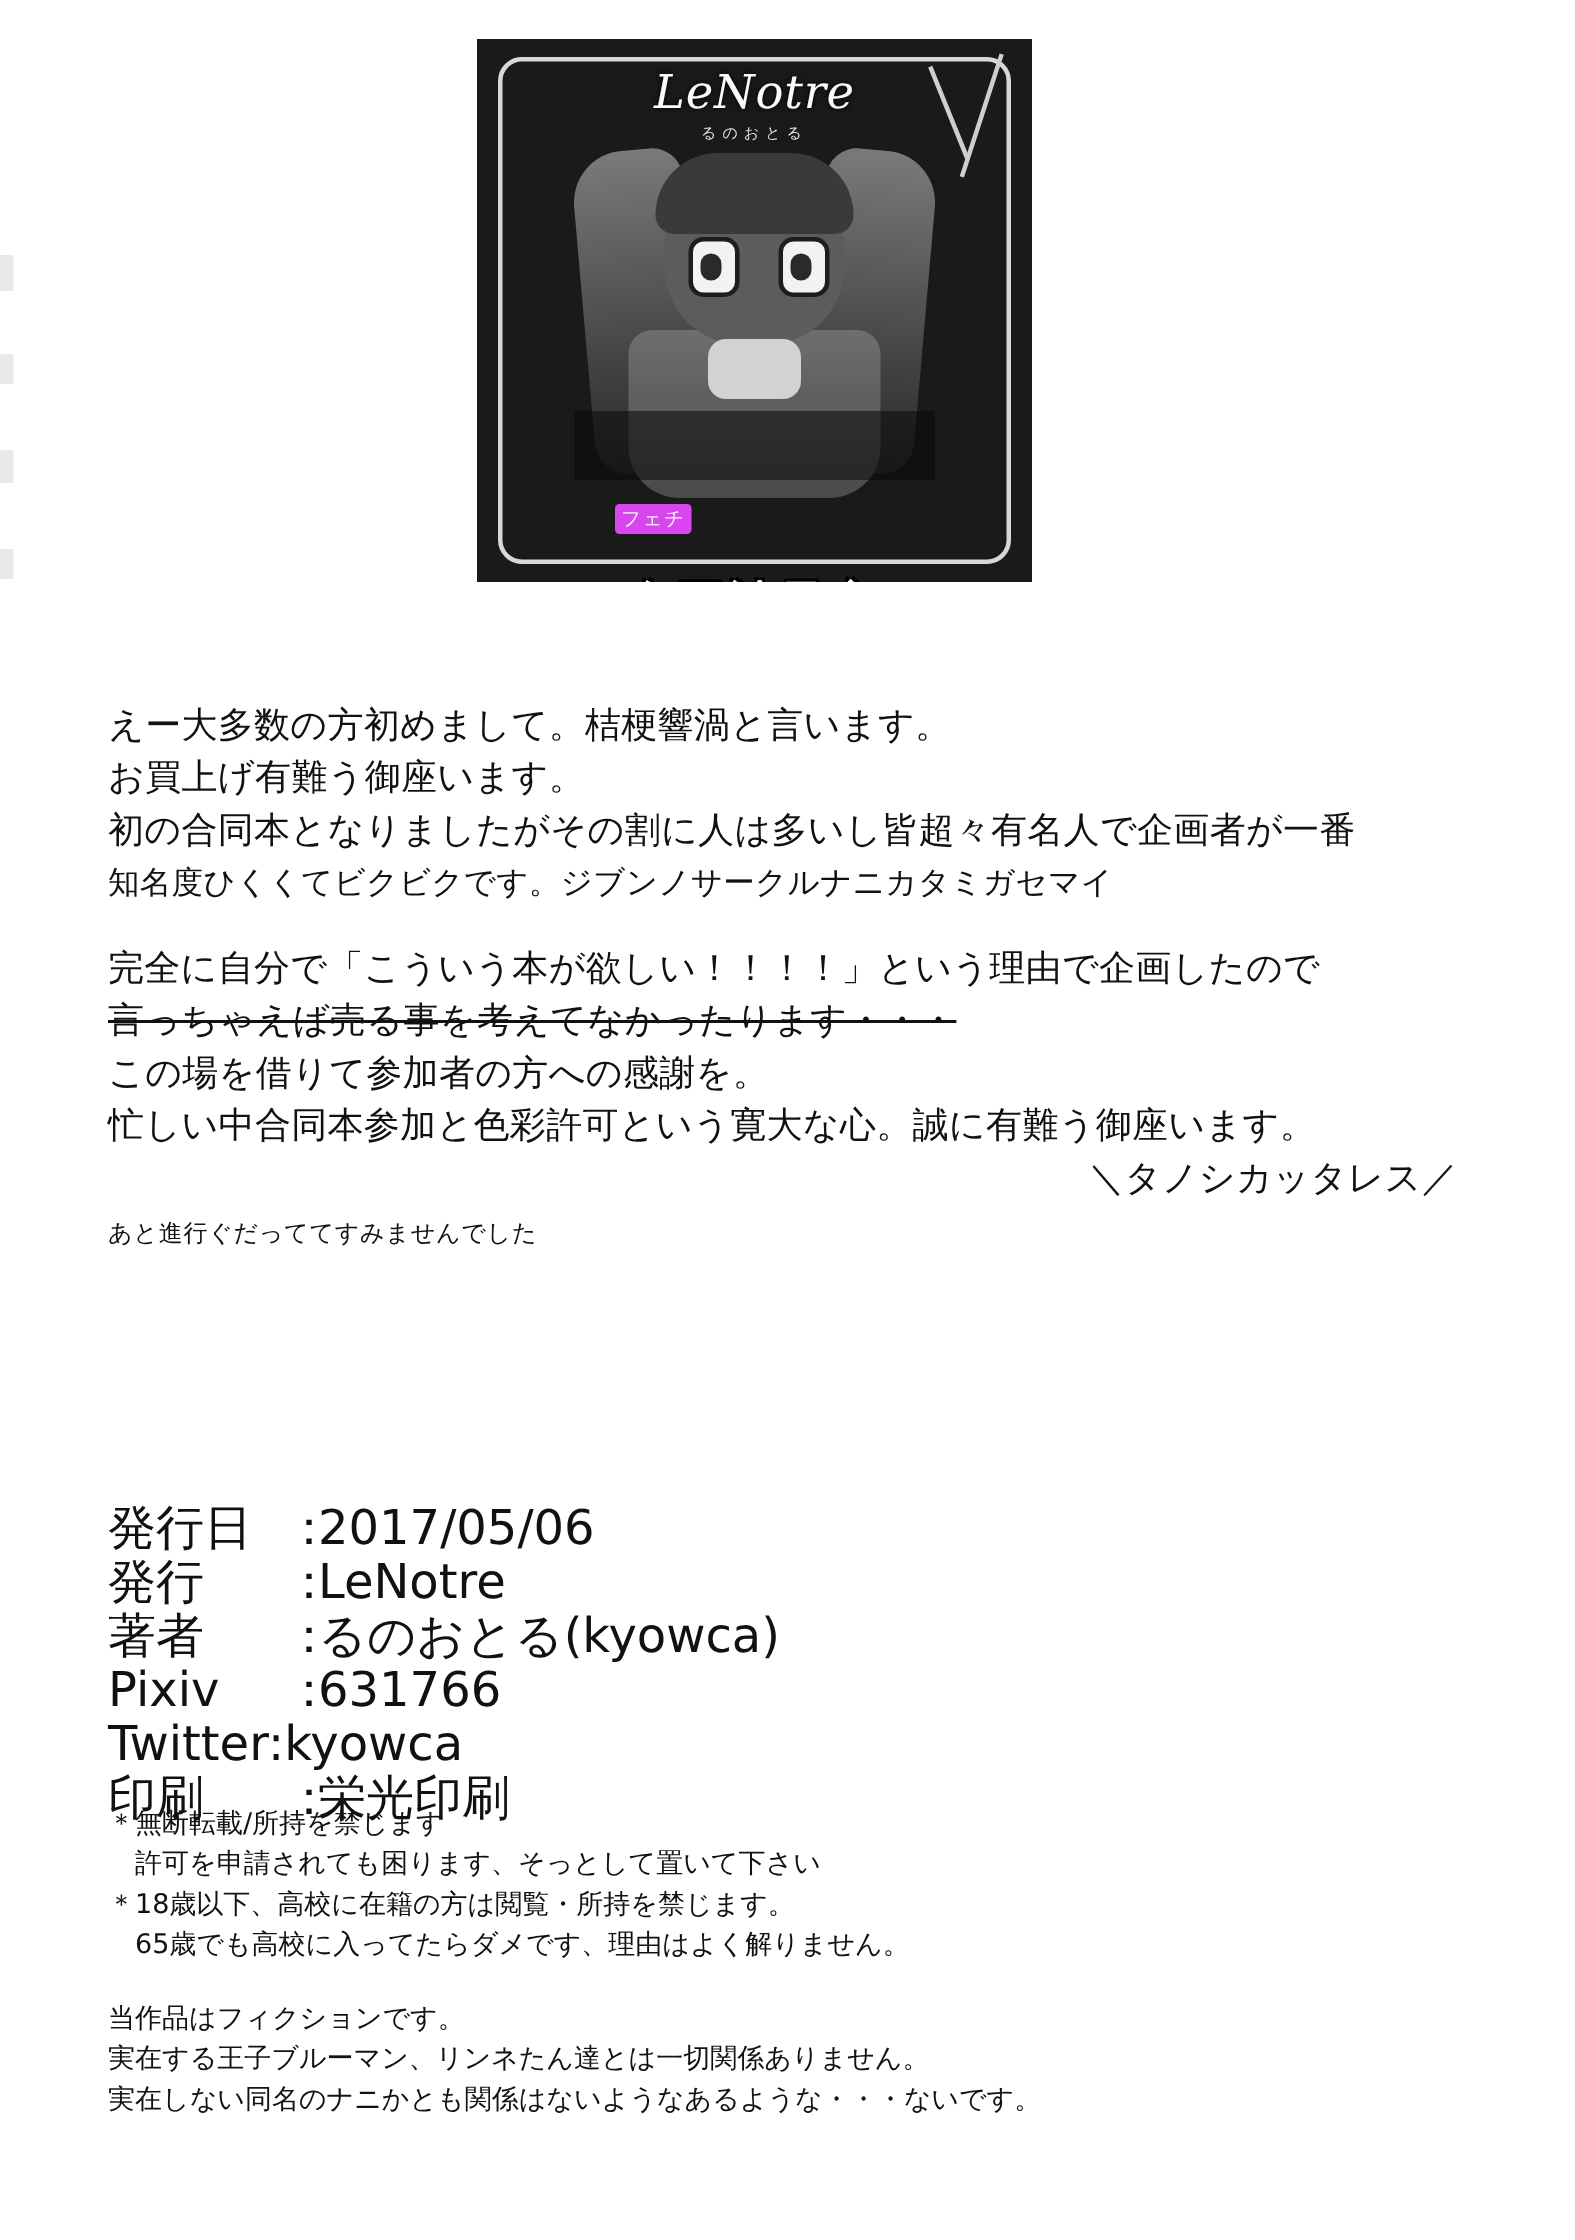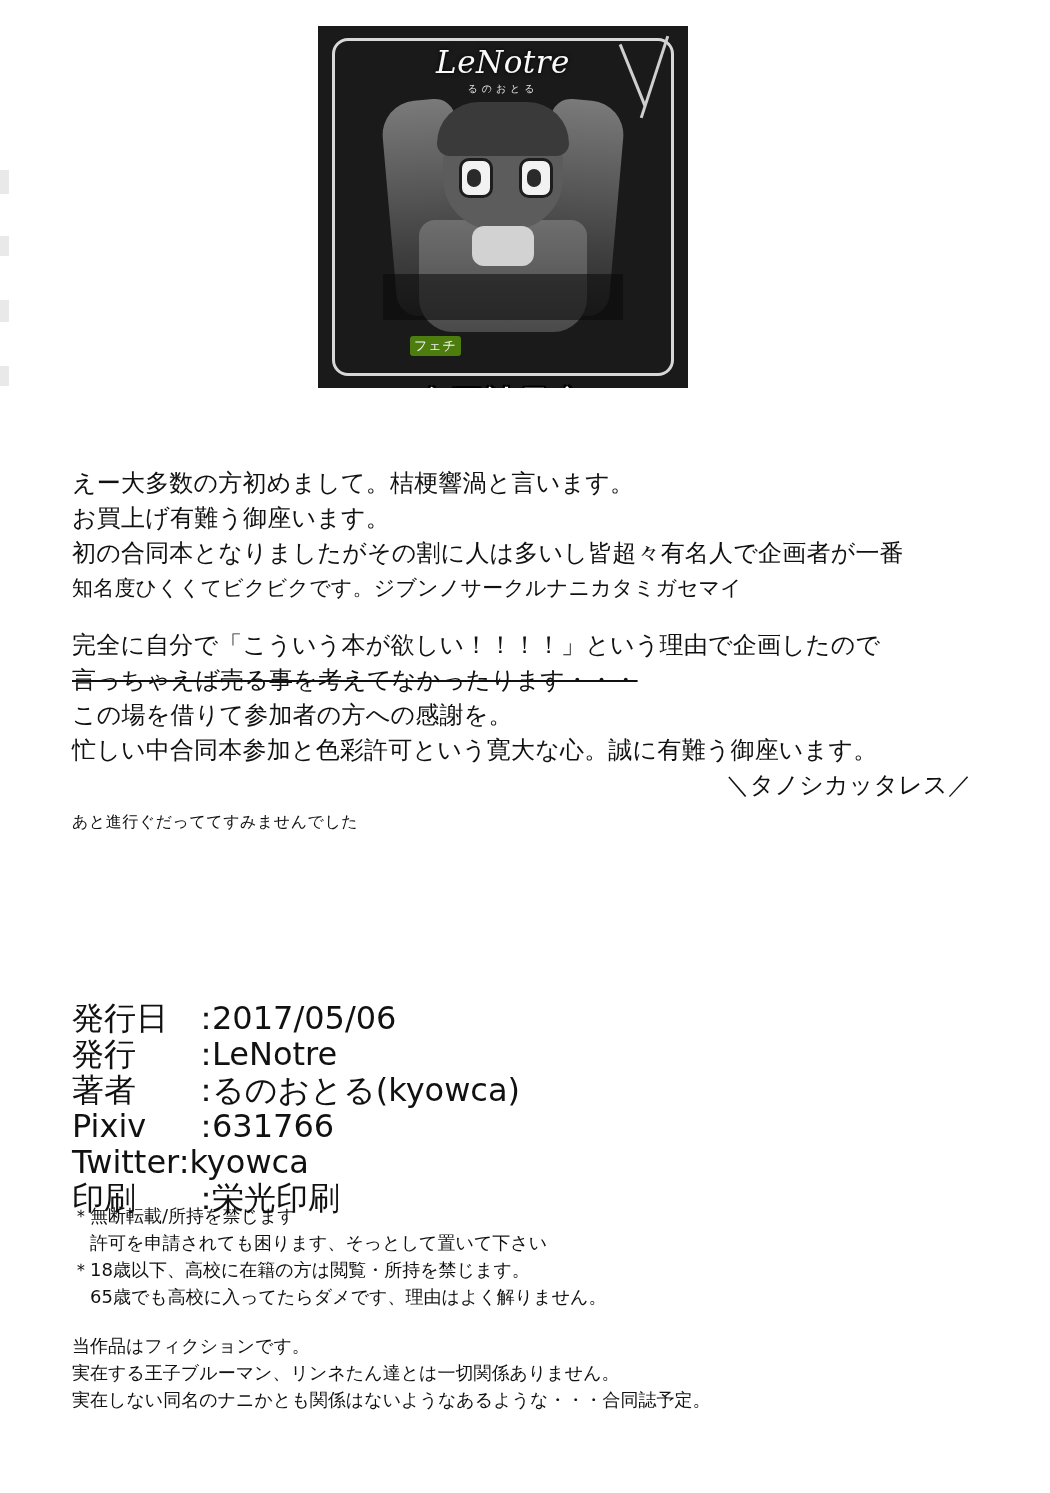--- a/index.html
+++ b/index.html
@@ -174,21 +174,21 @@
     margin-left: -120px;
     background: rgba(10,10,10,0.55);
   }
   .artwork .tagline-small {
     position: absolute;
     left: 92px;
     top: 310px;
     color: #f4f4f4;
     font-size: 13px;
     letter-spacing: 1px;
-    background: #4d7c0f;
+    background: #d946ef;
     padding: 1px 4px;
     border-radius: 3px;
   }
   .artwork .tagline-big {
     position: absolute;
     left: 0;
     right: 0;
     top: 324px;
     text-align: center;
     color: #ffffff;
@@ -366,14 +366,14 @@
 </div>
 
 <div class="notices">
   <p>＊無断転載/所持を禁じます</p>
   <p class="indent">許可を申請されても困ります、そっとして置いて下さい</p>
   <p>＊18歳以下、高校に在籍の方は閲覧・所持を禁じます。</p>
   <p class="indent">65歳でも高校に入ってたらダメです、理由はよく解りません。</p>
   <div class="block-gap"></div>
   <p>当作品はフィクションです。</p>
   <p>実在する王子ブルーマン、リンネたん達とは一切関係ありません。</p>
-  <p>実在しない同名のナニかとも関係はないようなあるような・・・合同誌予定。</p>
+  <p>実在しない同名のナニかとも関係はないようなあるような・・・ないです。</p>
 </div>
 
 </body></html>

